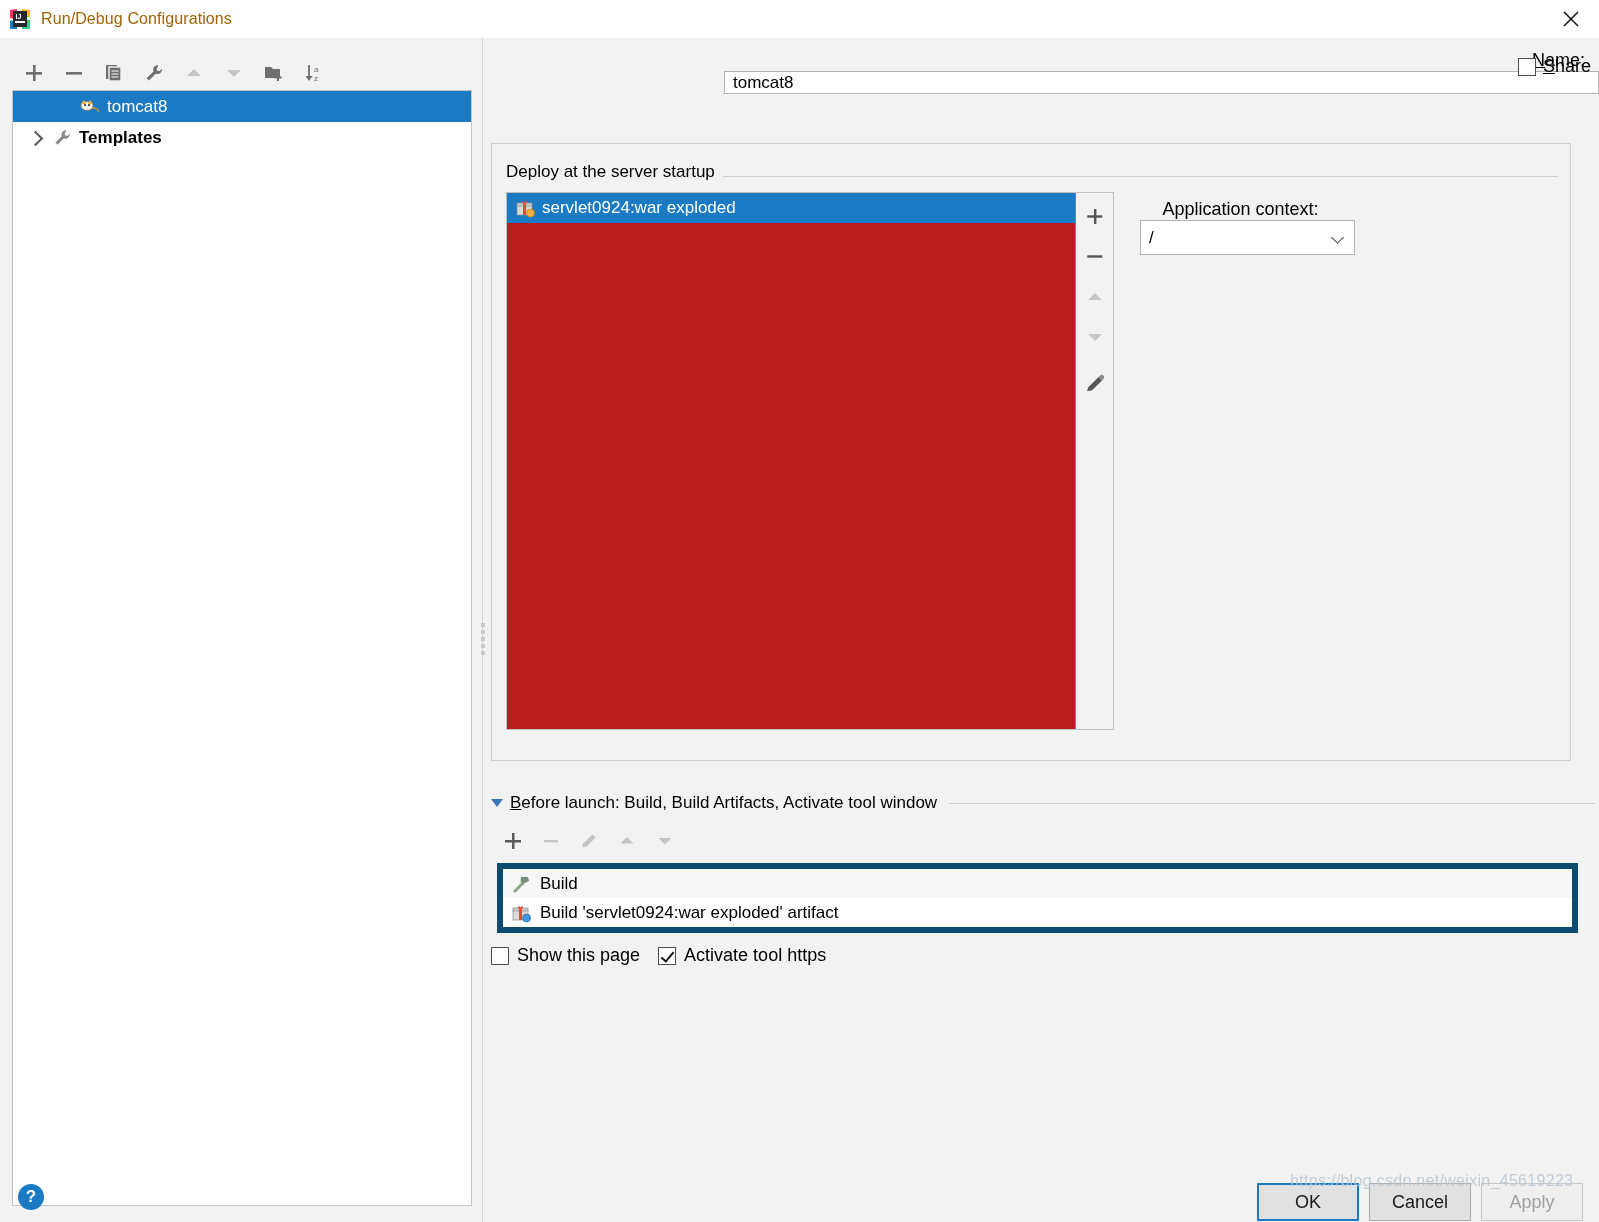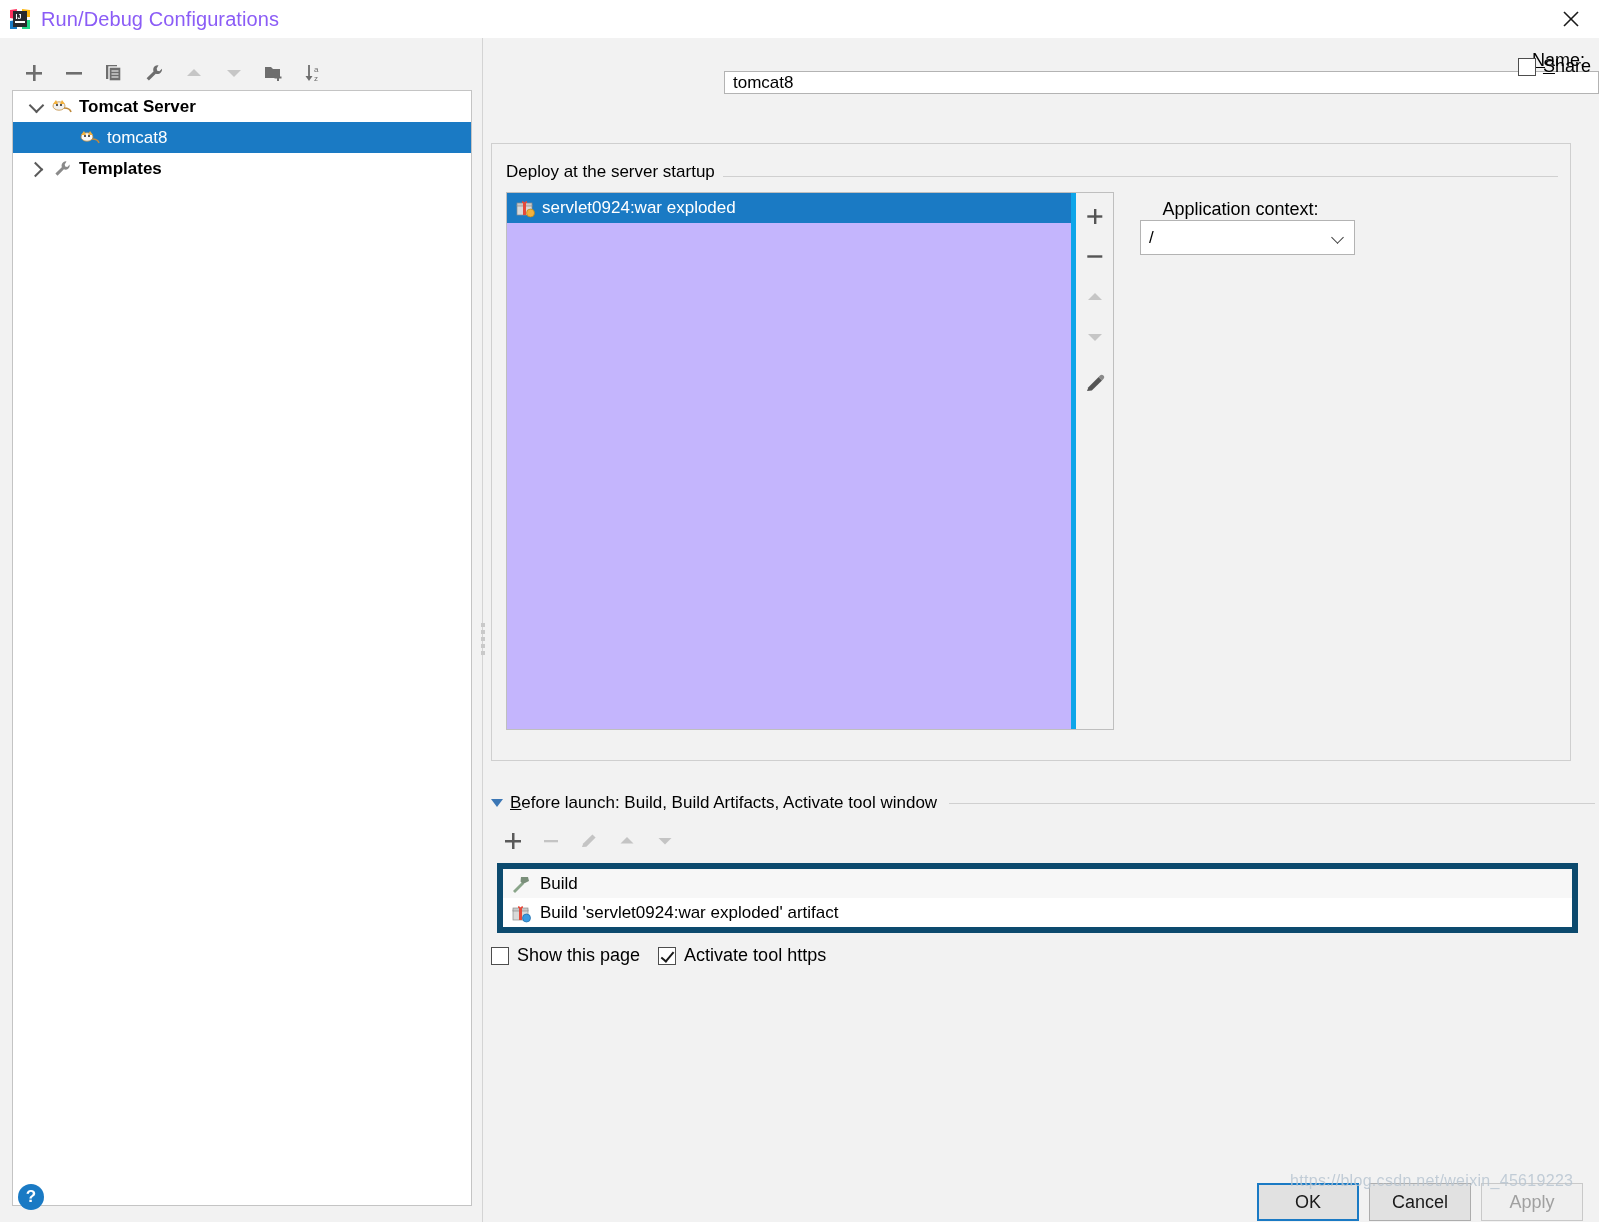--- a/index.html
+++ b/index.html
@@ -23,22 +23,22 @@
     width: 1599px; height: 38px;
     background: #ffffff;
     display: flex; align-items: center;
   }
   .title-icon {
     margin-left: 9px; width: 22px; height: 22px;
     position: relative; flex: none;
   }
   .title-text {
     margin-left: 10px;
-    font-size: 20px;
-    color: #8b5cf6;
+    font-size: 16px;
+    color: #a16207;
     letter-spacing: 0.1px;
   }
   .close-btn {
     position: absolute; right: 0; top: 0;
     width: 56px; height: 38px;
     display: flex; align-items: center; justify-content: center;
     cursor: pointer;
   }
   .close-btn svg { display: block; }
 
@@ -196,22 +196,22 @@
   }
   .list-outer {
     position: absolute; left: 14px; top: 48px;
     width: 608px; height: 538px;
     border: 1px solid #bfbfbf;
     background: #ffffff;
     display: flex;
   }
   .list-main {
     width: 570px; height: 100%;
-    background: #c4b5fd;
-    border-right: 5px solid #0ea5e9;
+    background: #b91c1c;
+    border-right: 1px solid #0ea5e9;
     overflow: hidden;
   }
   .list-row {
     height: 30px;
     display: flex; align-items: center;
     padding-left: 7px;
     font-size: 17px;
     cursor: pointer;
     white-space: nowrap;
   }
@@ -432,36 +432,20 @@
           <line x1="6" y1="3" x2="6" y2="17" stroke="#6e6e6e" stroke-width="1.8"></line>
           <path d="M6 19 L2.5 14 L9.5 14 Z" fill="#6e6e6e"></path>
           <text x="11" y="10" font-family="Liberation Sans, sans-serif" font-size="8" fill="#6e6e6e">a</text>
           <text x="11" y="19" font-family="Liberation Sans, sans-serif" font-size="8" fill="#6e6e6e">z</text>
         </svg>
       </div>
     </div>
 
     <div class="tree-box">
 
-      <div class="tree-row level1">
-        <span class="tw">
-            <span class="chev down"></span>
-          </span>
-        <span class="tree-icon">
-          <svg width="22" height="20" viewBox="0 0 22 20">
-            <ellipse cx="8" cy="9" rx="6" ry="4.2" fill="#f0f0f0" stroke="#c08b3e" stroke-width="0.8"></ellipse>
-            <path d="M2 7 L5 3 L7 7 Z" fill="#f3b13c"></path>
-            <path d="M14 7 L11 3 L9 7 Z" fill="#f3b13c"></path>
-            <circle cx="6" cy="8" r="1" fill="#222"></circle>
-            <circle cx="10" cy="8" r="1" fill="#222"></circle>
-            <path d="M13 11 Q19 11 20 15" stroke="#c08b3e" stroke-width="1.6" fill="none"></path>
-          </svg>
-        </span>
-        <span>Tomcat Server</span>
-      </div>
 
       <div class="tree-row child selected">
         <span class="tree-icon">
           <svg width="22" height="20" viewBox="0 0 22 20">
             <ellipse cx="8" cy="9" rx="6" ry="4.2" fill="#f8f8f8" stroke="#c08b3e" stroke-width="0.8"></ellipse>
             <path d="M2 7 L5 3 L7 7 Z" fill="#f3b13c"></path>
             <path d="M14 7 L11 3 L9 7 Z" fill="#f3b13c"></path>
             <circle cx="6" cy="8" r="1" fill="#222"></circle>
             <circle cx="10" cy="8" r="1" fill="#222"></circle>
             <path d="M13 11 Q19 11 20 15" stroke="#c08b3e" stroke-width="1.6" fill="none"></path>

